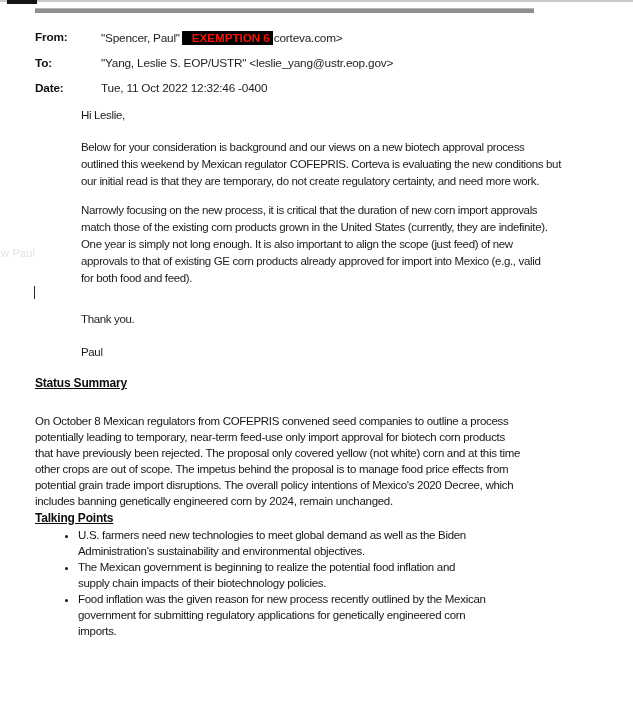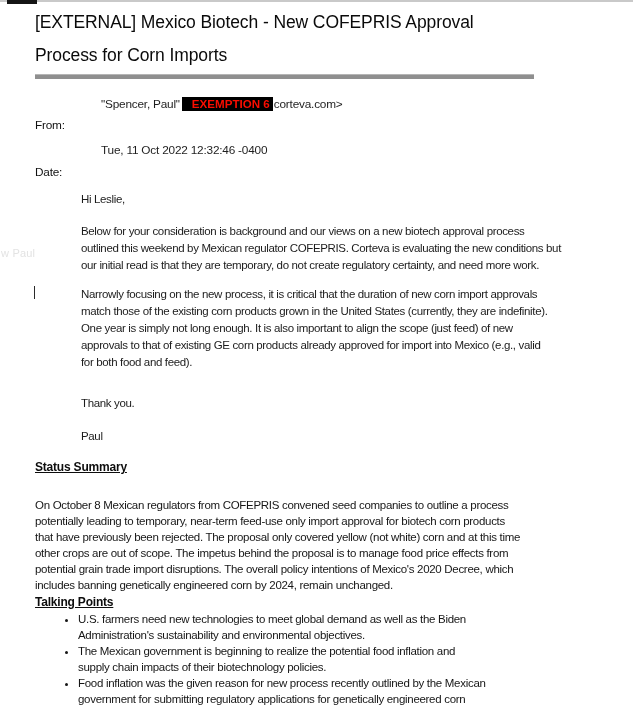--- a/index.html
+++ b/index.html
@@ -66,23 +66,22 @@
     letter-spacing: -0.2px;
   }
   .hrow {
     display: flex;
     margin-bottom: 12px;
     line-height: 13px;
   }
   .hlabel {
     width: 66px;
     flex: 0 0 66px;
-    font-weight: normal;
+    font-weight: bold;
     color: #111111;
-    margin-top: 22px;
   }
   .hvalue {
     color: #1e1e1e;
   }
   .redaction {
     display: inline-block;
     background: #000000;
     color: #fb0d00;
     font-weight: bold;
     font-size: 11.6px;
@@ -151,29 +150,31 @@
 
 <div class="page">
 
   <div class="topline"></div>
   <div class="topline-dark"></div>
 
   <div class="watermark">w Paul</div>
 
   <div class="content">
 
-    <h1 class="subject">[EXTERNAL] Mexico Biotech - New COFEPRIS Approval
-Process for Corn Imports</h1>
 
     <div class="rule"></div>
 
     <div class="headers">
       <div class="hrow">
         <span class="hlabel">From:</span>
         <span class="hvalue"><span>"Spencer, Paul"</span><span class="redaction">EXEMPTION 6</span><span>corteva.com&gt;</span></span>
+      </div>
+      <div class="hrow">
+        <span class="hlabel">To:</span>
+        <span class="hvalue">"Yang, Leslie S. EOP/USTR" &lt;leslie_yang@ustr.eop.gov&gt;</span>
       </div>
       <div class="hrow">
         <span class="hlabel">Date:</span>
         <span class="hvalue">Tue, 11 Oct 2022 12:32:46 -0400</span>
       </div>
     </div>
 
     <div class="body1">
       <p class="greeting">Hi Leslie,</p>
       <p class="para1">Below for your consideration is background and our views on a new biotech approval process

